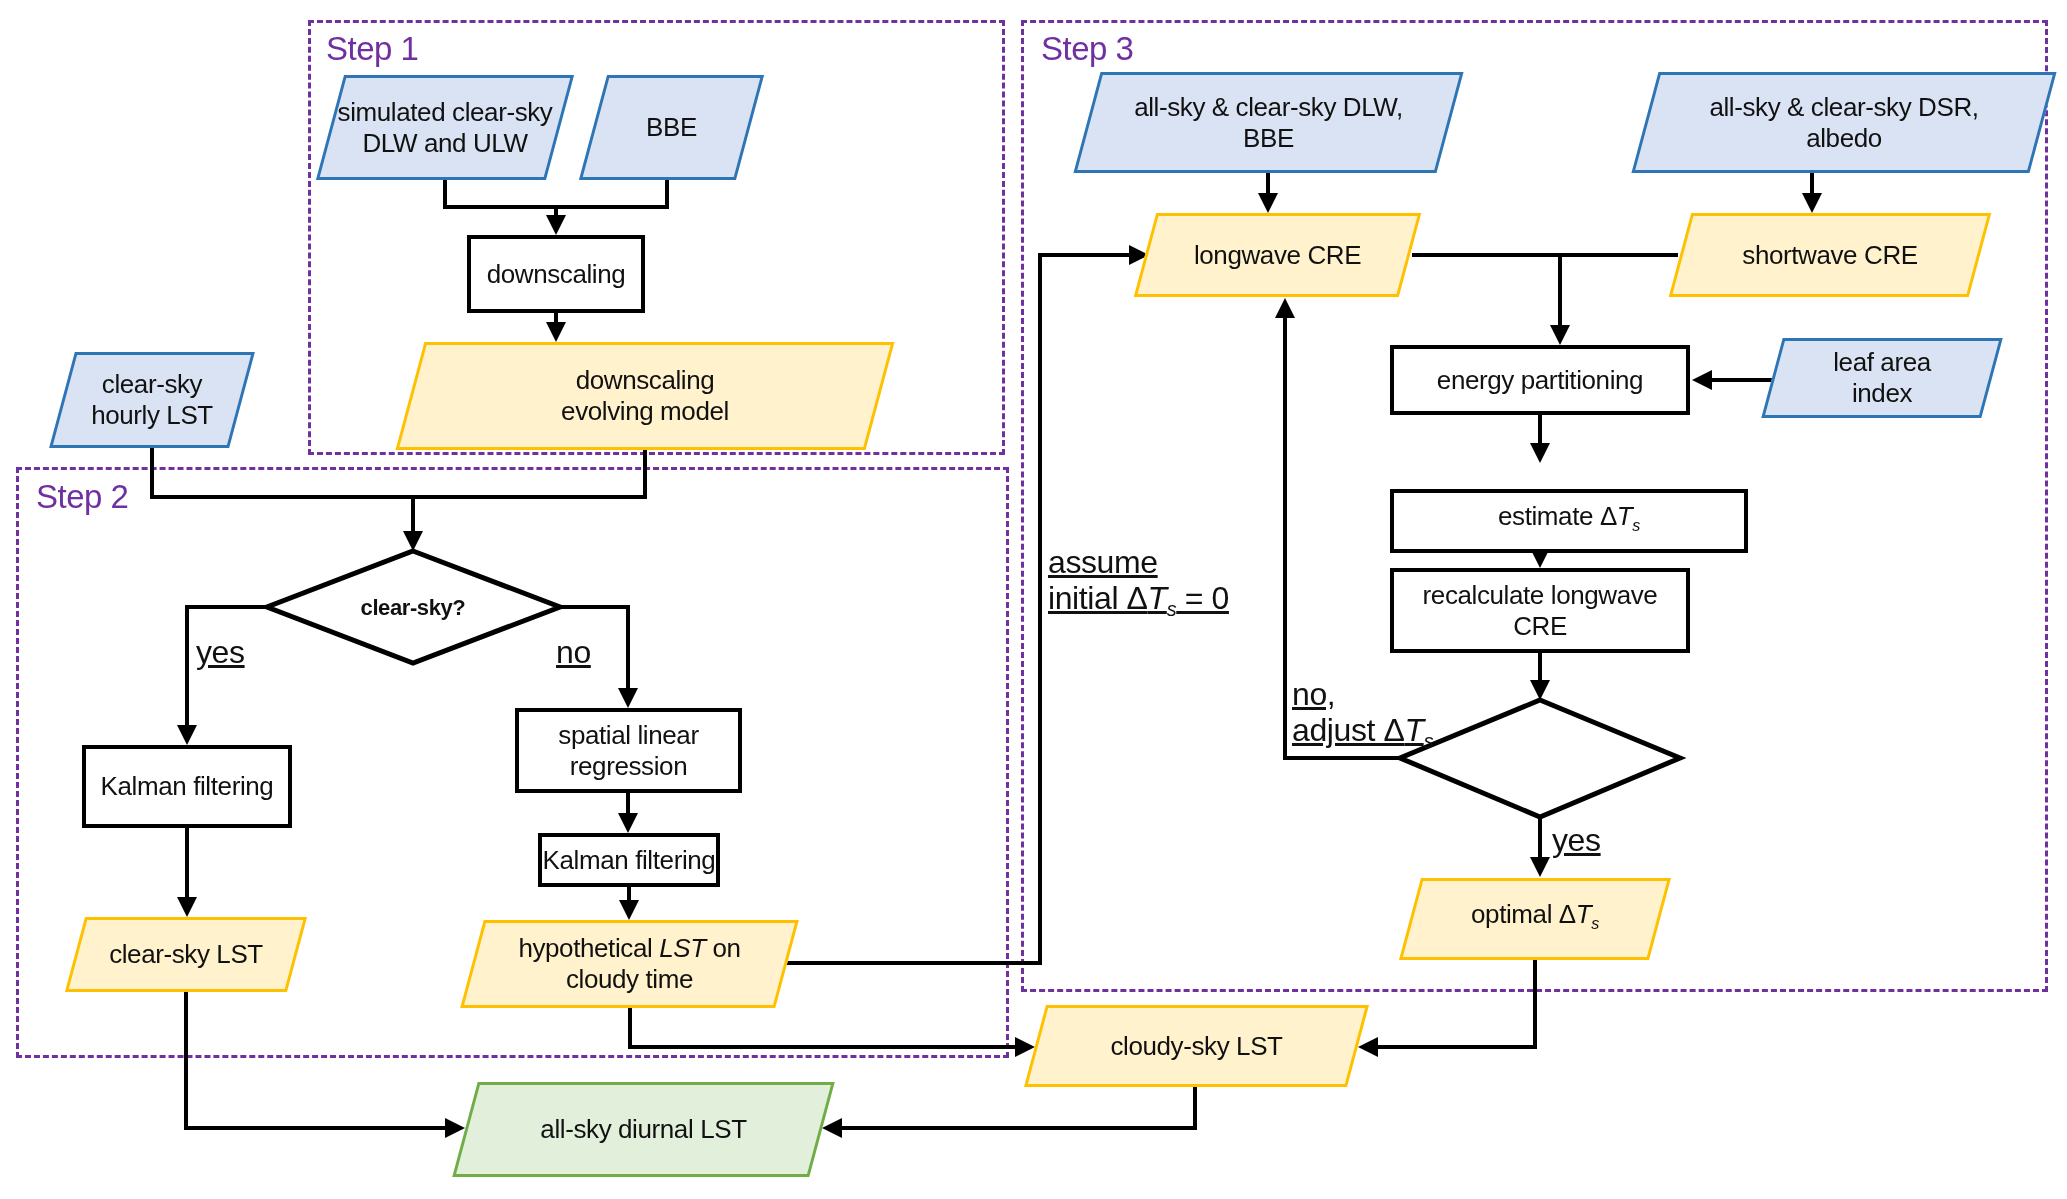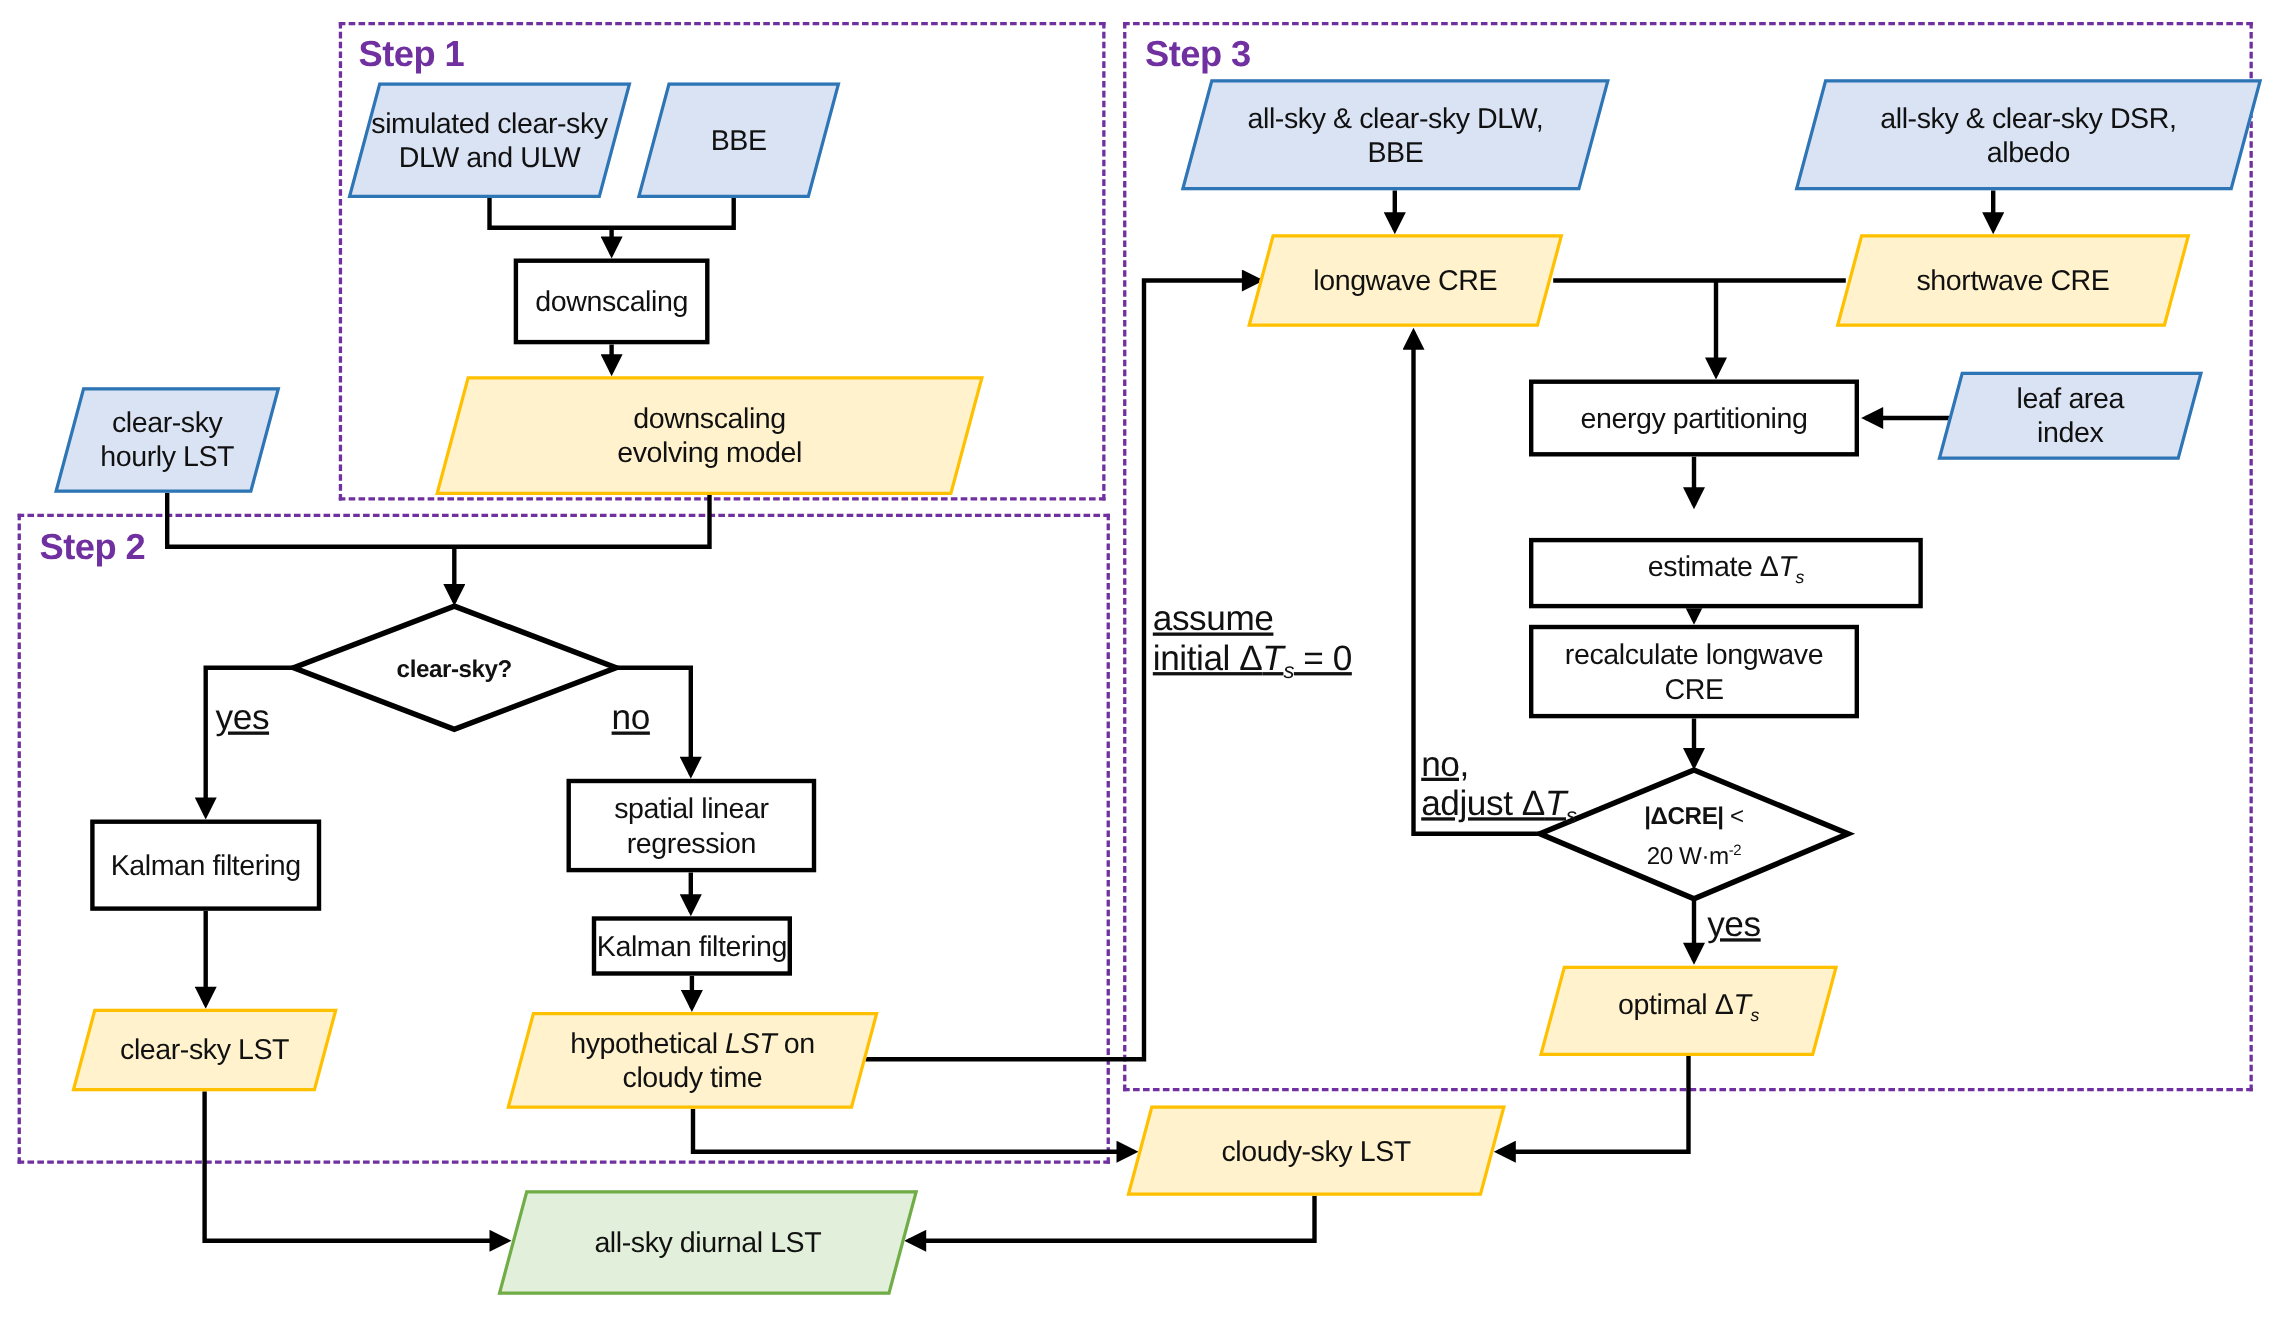--- a/index.html
+++ b/index.html
@@ -1,20 +1,20 @@
 <!DOCTYPE html>
 <html style="--c-input_fill: #dae3f3; --c-input_border: #2e75b6; --c-intermediate_fill: #fff2cc; --c-intermediate_border: #ffc000; --c-final_fill: #e2efda; --c-final_border: #70ad47; --c-process_fill: #ffffff; --c-process_border: #000000; --c-step_box_border: #7030a0; --c-connector: #000000;"><head>
 <meta charset="utf-8">
 <style>
   html,body { margin:0; padding:0; background:#ffffff; }
   body { font-family:"Liberation Sans", "DejaVu Sans", sans-serif; color:#111; }
   .canvas { position:relative; width:2067px; height:1199px; background:#fff; overflow:hidden; }
 
   .stepbox { position:absolute; border:3px dashed var(--c-step_box_border,#7030a0); box-sizing:border-box; }
-  .steplabel { position:absolute; font-size:33px; font-weight:bold; color:var(--c-step_box_border,#7030a0); letter-spacing:-0.5px; }
+  .steplabel { position:absolute; font-size:33px; font-weight:normal; color:var(--c-step_box_border,#7030a0); letter-spacing:-0.5px; }
 
   .node { position:absolute; display:flex; align-items:center; justify-content:center; text-align:center;
           font-size:26px; letter-spacing:-0.4px; line-height:31px; box-sizing:border-box; }
   .rect { background:var(--c-process_fill,#ffffff); border:4px solid var(--c-process_border,#000000); }
   .para { background:transparent; }
   .para::before { content:""; position:absolute; inset:0; transform:skewX(-15deg);
                   border:3px solid; box-sizing:border-box; }
   .para.blue::before  { background:var(--c-input_fill,#dae3f3);       border-color:var(--c-input_border,#2e75b6); }
   .para.yellow::before{ background:var(--c-intermediate_fill,#fff2cc);border-color:var(--c-intermediate_border,#ffc000); }
   .para.green::before { background:var(--c-final_fill,#e2efda);       border-color:var(--c-final_border,#70ad47); }
@@ -159,24 +159,20 @@
   </div>
   <div class="node rect" style="left:1390px;top:489px;width:358px;height:64px">
     <div class="lbl"><span>estimate Δ</span><i>T</i><sub class="it">s</sub></div>
   </div>
   <div class="node rect" style="left:1390px;top:568px;width:300px;height:85px">
     <div class="lbl">
       <span class="ln">recalculate longwave</span>
       <span class="ln">CRE</span>
     </div>
   </div>
-  <div class="dtext" style="left:1430px;top:726px;width:220px">
-    <span class="ln"><b>|ΔCRE|</b><span> &lt;</span></span>
-    <span class="ln"><span>20 W·m</span><sup>-2</sup></span>
-  </div>
   <div class="node para yellow" style="left:1035px;top:1005px;width:323px;height:82px">
     <div class="lbl">cloudy-sky LST</div>
   </div>
 
   <div class="node para yellow" style="left:1410px;top:878px;width:250px;height:82px">
     <div class="lbl"><span>optimal Δ</span><i>T</i><sub class="it">s</sub></div>
   </div>
   <div class="node para green" style="left:465px;top:1082px;width:357px;height:95px">
     <div class="lbl">all-sky diurnal LST</div>
   </div>

